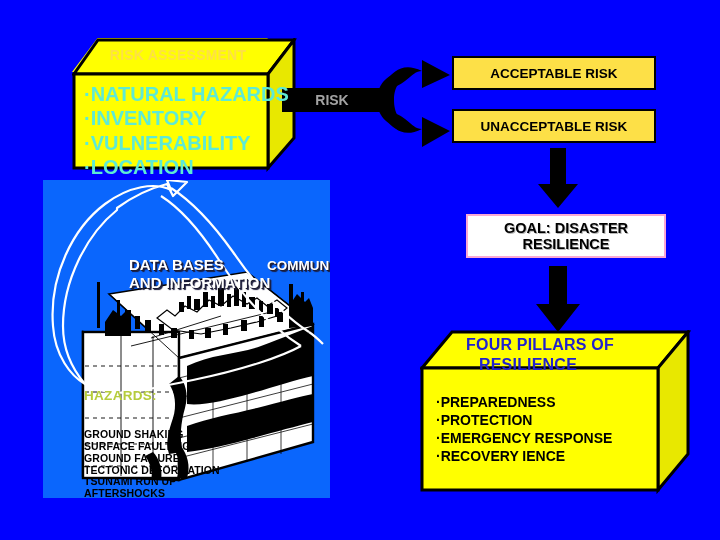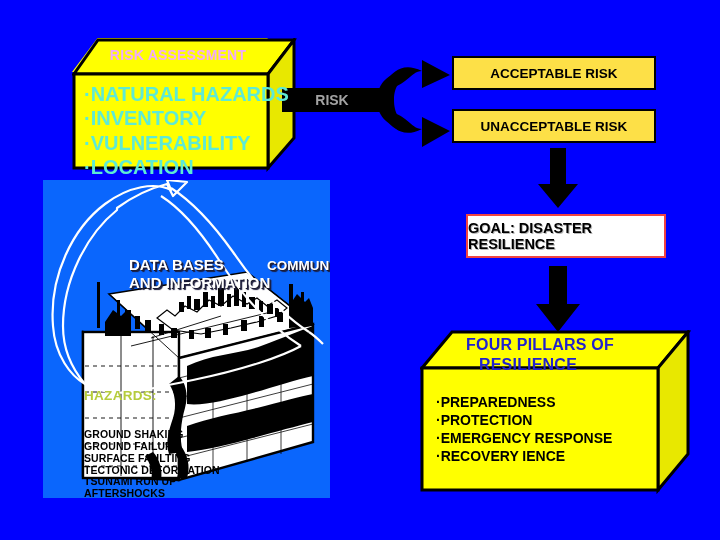--- a/index.html
+++ b/index.html
@@ -37,22 +37,22 @@
   }
   .bullets div{white-space:nowrap;}
 
   
   .flatbox{
     position:absolute;background:#fde047;border:2px solid #000;
     display:flex;align-items:center;justify-content:center;
     font-weight:bold;color:#000;box-sizing:border-box;
   }
   .whitebox{
-    position:absolute;background:#ffffff;border:2px solid #ef4444;
-    display:flex;flex-direction:column;align-items:flex-start;justify-content:center;
+    position:absolute;background:#ffffff;border:2px solid #f9a8d4;
+    display:flex;flex-direction:column;align-items:center;justify-content:center;
     font-weight:bold;color:#000;box-sizing:border-box;
     text-align:center;line-height:1.12;
     text-shadow:1px 1px 0 #b9b9b9;
   }
 
   
   .riskbar{
     position:absolute;background:#000;
     display:flex;align-items:center;justify-content:center;
     color:#a3a3a3;font-weight:bold;z-index:5;
@@ -86,21 +86,21 @@
 
     <div class="face-top" style="left:0px;top:0px;width:196px;height:34px;
                 clip-path:polygon(13% 0,100% 0,87% 100%,0 100%);
                 border:none;background:#ffff00;
                 box-shadow:none;"></div>
     <svg class="abs" style="left:0;top:0;z-index:4;" width="225" height="136" viewBox="0 0 225 136">
       <polygon points="26,2 222,2 196,36 2,36" fill="#ffff00" stroke="#000" stroke-width="3"></polygon>
       <polygon points="222,2 222,100 196,130 196,36" fill="#e8e800" stroke="#000" stroke-width="3"></polygon>
       <rect x="2" y="36" width="194" height="94" fill="#ffff00" stroke="#000" stroke-width="3"></rect>
     </svg>
-    <div class="box-title" style="left:8px;top:9px;width:196px;font-size:14px;color:#f0abfc;">RISK ASSESSMENT</div>
+    <div class="box-title" style="left:8px;top:9px;width:196px;font-size:14px;color:#fde047;">RISK ASSESSMENT</div>
     <div class="bullets" style="left:12px;top:44px;font-size:20px;color:#5eead4;">
       <div>·NATURAL HAZARDS</div>
       <div>·INVENTORY</div>
       <div>·VULNERABILITY</div>
       <div>·LOCATION</div>
     </div>
   </div>
 
   <svg class="abs" style="left:282px;top:55px;z-index:4;" width="175" height="100" viewBox="0 0 175 100">
 
@@ -272,21 +272,21 @@
 
     <div class="panel-label" style="left:46px;top:76px;font-size:15px;margin-left:40px;">DATA BASES
 AND INFORMATION</div>
 
     <div class="panel-label" style="left:224px;top:78px;font-size:13.5px;">COMMUNITY</div>
 
     <div class="hazards-title" style="left:41px;top:208px;font-size:13.5px;">HAZARDS:</div>
 
     <div class="hazards-list" style="left:41px;top:225px;font-size:10.5px;margin-top:24px;">
       <div>GROUND SHAKING</div>
+      <div>SURFACE FAULTING</div>
       <div>GROUND FAILURE</div>
-      <div>SURFACE FAULTING</div>
       <div>TECTONIC DEFORMATION</div>
       <div>TSUNAMI RUN UP</div>
       <div>AFTERSHOCKS</div>
     </div>
   </div>
 
 </div>
 
 </body></html>

